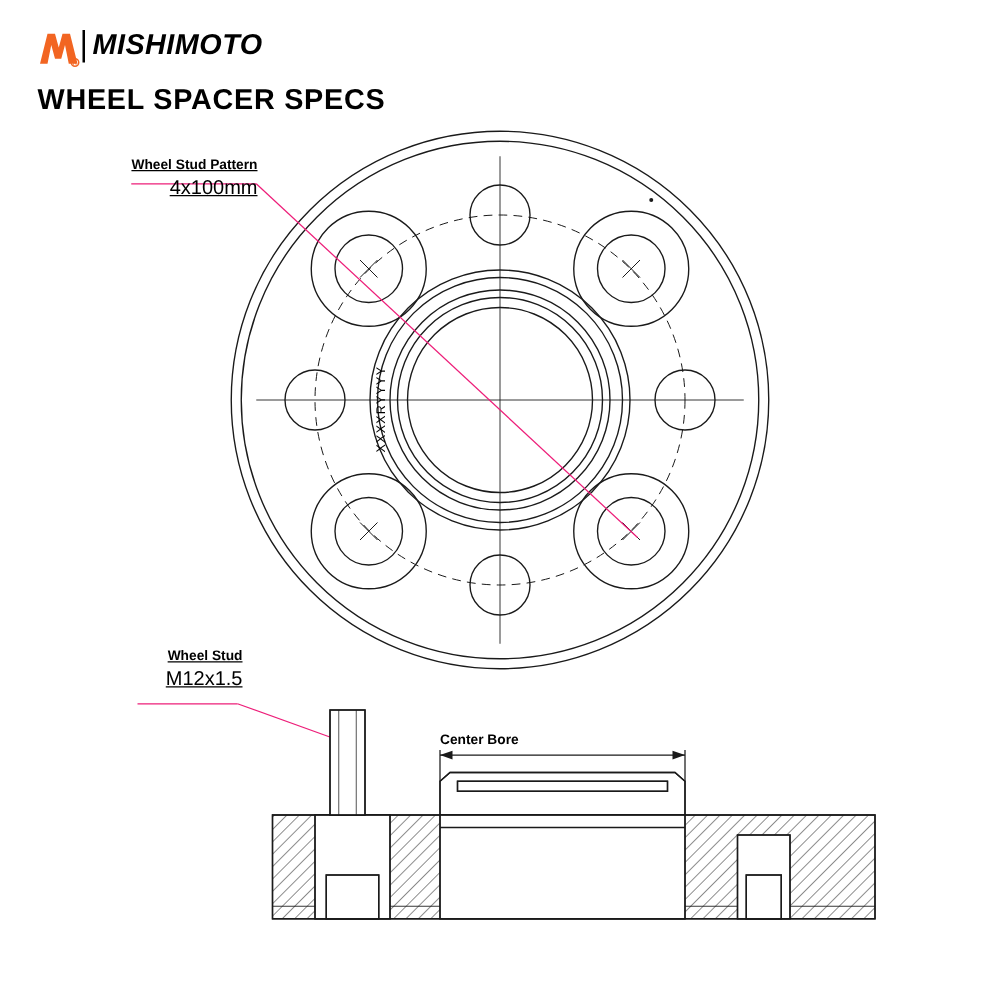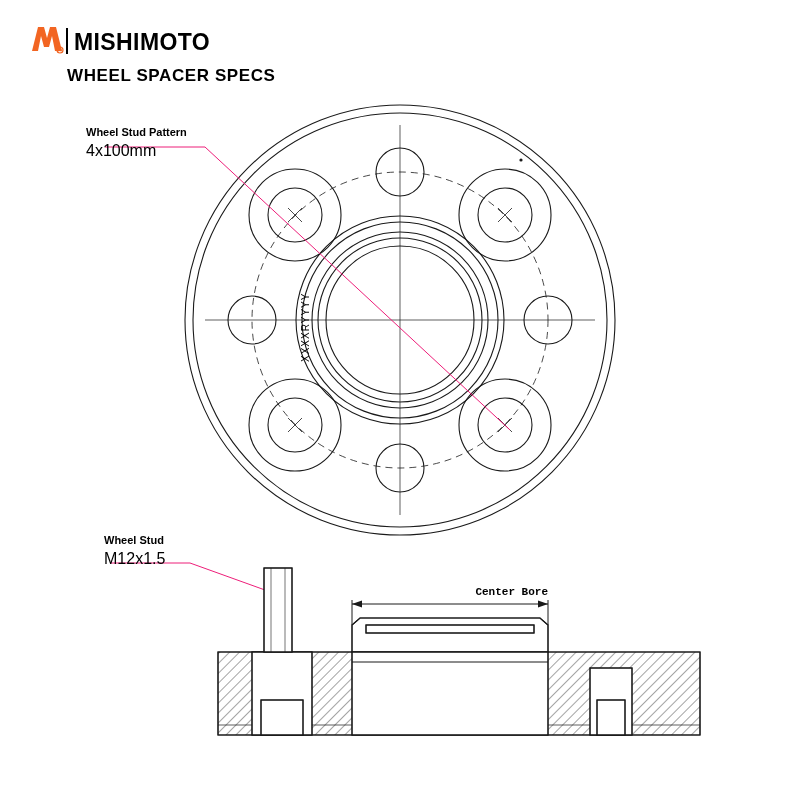--- a/index.html
+++ b/index.html
@@ -20,21 +20,22 @@
     left: 0; top: 0;
     width: 800px;
     height: 800px;
   }
   
   .brand {
     position: absolute;
     left: 30px;
     top: 24px;
     display: flex;
-    align-items: flex-end;
+    align-items: flex-start;
+    font-style: italic;
   }
   .brand-mark {
     width: 34px;
     height: 30px;
     position: relative;
   }
   .brand-divider {
     width: 2px;
     height: 26px;
     background: #000;
@@ -44,47 +45,46 @@
   .brand-name {
     font-size: 23px;
     font-weight: bold;
     letter-spacing: 0.4px;
     line-height: 1;
   }
   .subtitle {
     position: absolute;
     left: 30px;
     top: 66px;
-    font-size: 17px;
+    font-size: 23px;
     font-weight: bold;
     letter-spacing: 0.6px;
-    margin-left: 37px;
   }
   
   .callout {
     position: absolute;
-    text-align: left;
+    text-align: right;
     line-height: 1.35;
+    text-decoration: underline;
   }
   .callout .title {
     font-size: 11px;
     font-weight: bold;
     display: block;
     white-space: nowrap;
   }
   .callout .value {
     font-size: 16px;
     display: block;
     white-space: nowrap;
   }
   .dim-label {
     position: absolute;
-    text-align: right;
+    text-align: left;
     line-height: 1.4;
-    font-family: Liberation Mono, monospace;
   }
   .dim-label .title {
     font-size: 11px;
     font-weight: bold;
     display: block;
     white-space: nowrap;
   }
   .dim-label .value {
     font-size: 11px;
     display: block;
@@ -227,21 +227,21 @@
     </g>
   </svg>
 
   <div class="stamp-text" style="left:300px; top:362px;">XXXXRYYYY</div>
 
   <div class="callout" style="left:86px; top:125px; width:120px;">
     <span class="title">Wheel Stud Pattern</span>
     <span class="value">4x100mm</span>
   </div>
 
-  <div class="callout" style="left:104px; top:533px; width:90px;">
+  <div class="callout" style="left:104px; top:518px; width:90px;">
     <span class="title">Wheel Stud</span>
     <span class="value">M12x1.5</span>
   </div>
 
   <div class="dim-label" style="left:352px; top:585px; width:196px;">
     <span class="title">Center Bore</span>
   </div>
 
 </div>
 

